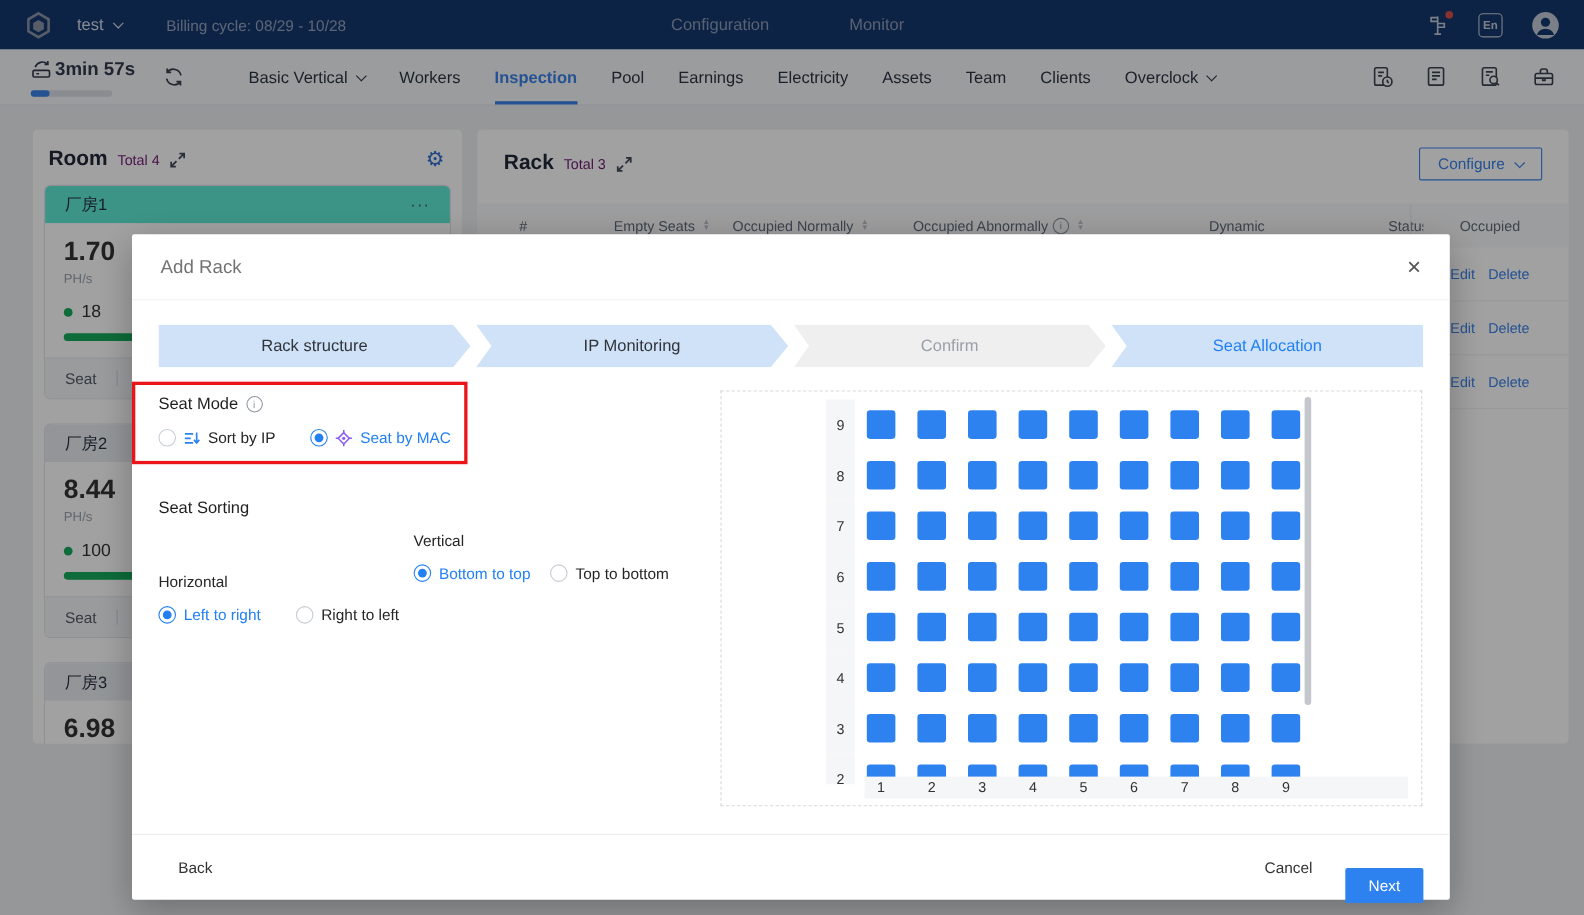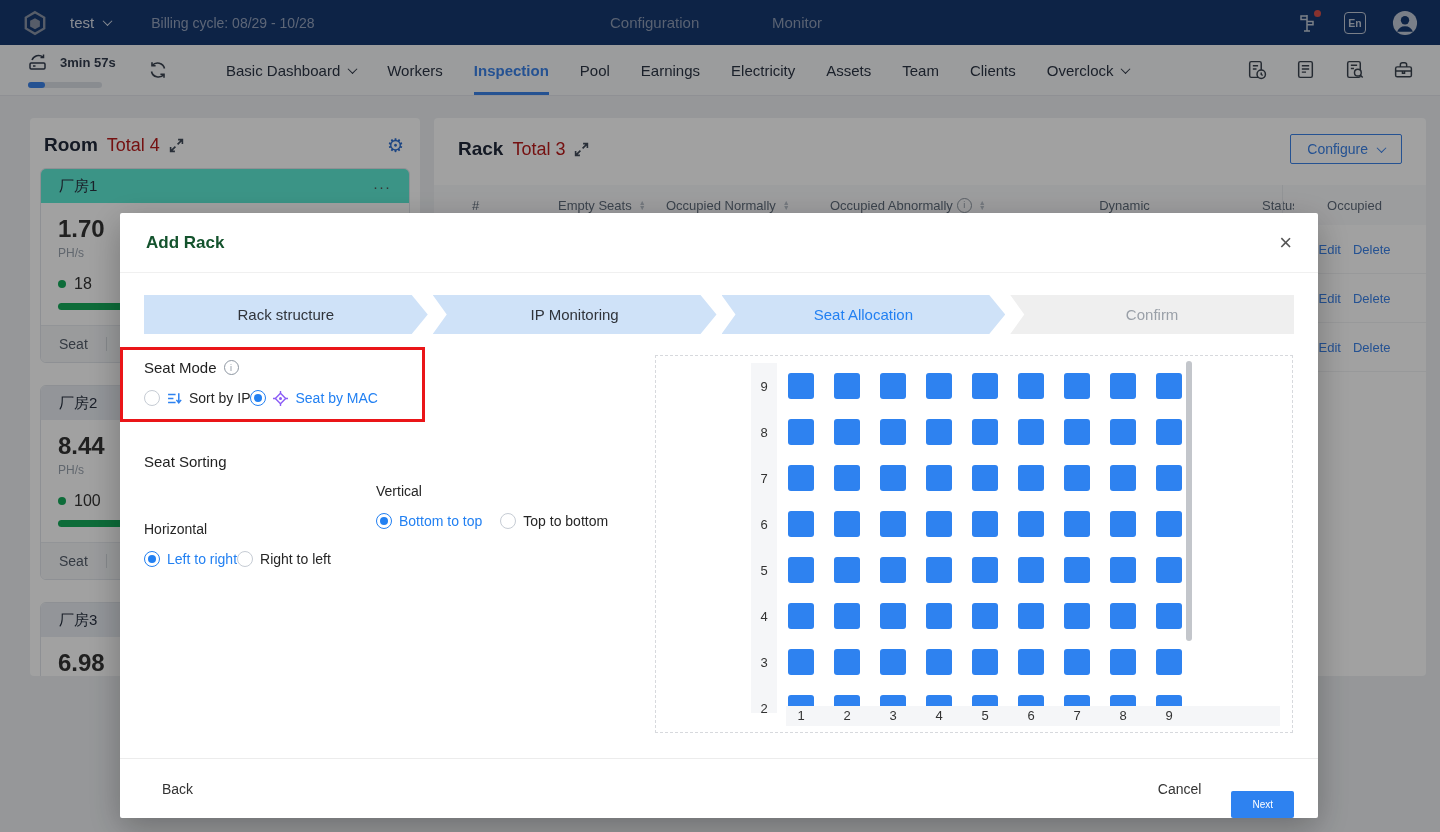--- a/index.html
+++ b/index.html
@@ -17,36 +17,36 @@
   .nav-right{position:absolute;right:22px;top:0;height:45px;display:flex;align-items:center;gap:26px;}
   .signpost{position:relative;width:22px;height:22px;}
   .red-dot{position:absolute;top:-2px;right:-3px;width:7px;height:7px;border-radius:50%;background:#d8504a;}
   .en-box{width:20px;height:20px;border:1.5px solid #c2cad8;border-radius:4px;color:#c2cad8;
     font-size:10.5px;font-weight:bold;display:flex;align-items:center;justify-content:center;}
   .caret{display:inline-block;width:6px;height:6px;border-right:1.5px solid currentColor;border-bottom:1.5px solid currentColor;
     transform:rotate(45deg) translate(-1px,-1px);margin-left:2px;}
 
   
   .toolbar{position:absolute;top:45px;left:0;right:0;height:50px;background:#f6f7f9;border-bottom:1px solid #e2e5ea;}
-  .timer{position:absolute;left:28px;top:8px;display:flex;align-items:center;gap:10px;font-size:13px;font-weight:bold;color:#323c4d;}
+  .timer{position:absolute;left:28px;top:8px;display:flex;align-items:center;gap:0;font-size:17px;font-weight:bold;color:#323c4d;}
   .timer-bar{position:absolute;left:28px;top:37px;width:74px;height:6px;border-radius:3px;background:#d9dee5;}
   .timer-fill{width:17px;height:6px;border-radius:3px;background:#3b82e8;}
   .refresh{position:absolute;left:148px;top:15px;width:20px;height:20px;cursor:pointer;}
   .tabs{position:absolute;left:226px;top:0;height:50px;display:flex;gap:31px;}
   .tab{height:50px;display:flex;align-items:center;font-size:15px;color:#2c3544;cursor:pointer;position:relative;gap:7px;}
   .tab.active{color:#3b82e8;font-weight:bold;}
   .tab.active::after{content:'';position:absolute;left:0;right:0;bottom:0;height:3px;background:#3b82e8;}
   .tool-icons{position:absolute;right:26px;top:14px;display:flex;gap:28px;}
   .tool-icons svg{cursor:pointer;}
 
   
   .room-panel{position:absolute;left:30px;top:118px;width:390px;bottom:0;background:#fff;border-radius:4px;overflow:hidden;}
   .panel-hd{display:flex;align-items:center;padding:16px 16px 12px 14px;}
   .panel-title{font-size:19px;font-weight:bold;color:#20293a;}
-  .panel-total{margin-left:9px;font-size:18px;color:#b91c1c;}
+  .panel-total{margin-left:9px;font-size:13px;color:#701a75;}
   .expand-ic{margin-left:9px;display:inline-flex;cursor:pointer;}
   .gear{margin-left:auto;font-size:19px;color:#2f6fd0;cursor:pointer;line-height:1;}
   .room-card{margin:0 10px 22px;border:1px solid #e1e5eb;border-radius:6px;overflow:hidden;cursor:pointer;}
   .rc-hd{height:34px;background:#e9edf3;display:flex;align-items:center;justify-content:space-between;padding:0 18px;font-size:15px;color:#2a3342;}
   .room-card.selected .rc-hd{background:#5eead4;}
   .rc-more{color:#555;font-size:15px;letter-spacing:1px;cursor:pointer;}
   .rc-bd{padding:12px 17px 15px;background:#fff;}
   .rc-hash{font-size:24px;font-weight:bold;color:#333;}
   .rc-unit{font-size:12px;color:#9aa3af;margin-top:3px;}
   .rc-count{margin-top:15px;display:flex;align-items:center;gap:8px;font-size:16px;color:#333;}
@@ -79,33 +79,33 @@
   .tbl-row{position:relative;height:48px;border-bottom:1px solid #f1f2f4;}
   .row-actions{position:absolute;left:848px;right:0;top:0;bottom:0;border-left:1px solid #edeff2;
     display:flex;align-items:center;justify-content:center;gap:12px;font-size:13px;}
   .link{color:#3b82e8;cursor:pointer;}
 
   
   .overlay{position:fixed;left:0;top:0;width:1440px;height:832px;background:rgba(0,0,0,0.37);z-index:50;}
   .modal{position:fixed;left:120px;top:213px;width:1198px;height:605px;background:#fff;border-radius:2px;
     box-shadow:0 10px 34px rgba(0,0,0,.28);z-index:60;}
   .modal-hd{height:59px;border-bottom:1px solid #f0f0f0;display:flex;align-items:center;padding:0 26px;}
-  .modal-title{font-size:17px;font-weight:bold;color:#14532d;}
+  .modal-title{font-size:17px;font-weight:normal;color:#737373;}
   .modal-close{margin-left:auto;font-size:22px;color:#555;cursor:pointer;line-height:1;}
   .steps{margin:22px 24px 0;display:flex;height:39px;gap:5px;}
   .step{flex:1;display:flex;align-items:center;justify-content:center;font-size:15px;background:#cfe2f8;color:#30343b;
     clip-path:polygon(0 0,calc(100% - 16px) 0,100% 50%,calc(100% - 16px) 100%,0 100%,14px 50%);}
   .step:first-child{clip-path:polygon(0 0,calc(100% - 16px) 0,100% 50%,calc(100% - 16px) 100%,0 100%);}
   .step:last-child{clip-path:polygon(0 0,100% 0,100% 100%,0 100%,14px 50%);}
   .step.active{color:#2280f2;}
   .step.pending{background:#efefef;color:#9aa0a8;}
 
   .seat-mode{position:absolute;left:24px;top:146px;}
   .blk-label{font-size:15px;color:#1f1f1f;display:flex;align-items:center;gap:7px;}
-  .opt-row{display:flex;align-items:center;gap:0;margin-top:14px;}
+  .opt-row{display:flex;align-items:center;gap:32px;margin-top:14px;}
   .opt{display:flex;align-items:center;gap:7px;font-size:14px;color:#262626;cursor:pointer;}
   .opt.sel{color:#2280f2;}
   .radio{width:16px;height:16px;border:1px solid #c6ccd4;border-radius:50%;background:#fff;box-sizing:border-box;flex:none;}
   .radio.on{border:1.5px solid #2280f2;position:relative;}
   .radio.on::after{content:'';position:absolute;left:2.5px;top:2.5px;width:8px;height:8px;border-radius:50%;background:#2280f2;}
 
   .seat-sorting{position:absolute;left:24px;top:240px;}
   .ss-cols{display:flex;margin-top:13px;}
   .ss-col1{width:232px;margin-top:38px;}
   .ss-sub{font-size:14px;color:#262626;}
@@ -118,21 +118,21 @@
     font-size:13px;color:#333;}
   .sg-sq{position:absolute;top:10px;width:26px;height:26px;background:#2e82f0;border-radius:3px;cursor:pointer;}
   .sg-scroll{position:absolute;left:530px;top:5px;width:6px;height:280px;background:#c3c6cb;border-radius:3px;cursor:pointer;}
   .sg-cols{position:absolute;left:130px;bottom:6px;width:494px;height:20px;background:#f5f6f8;}
   .sg-cl{position:absolute;top:0;width:26px;height:20px;line-height:20px;text-align:center;font-size:13px;color:#333;}
 
   .modal-ft{position:absolute;left:0;right:0;bottom:0;height:60px;border-top:1px solid #ececec;display:flex;align-items:center;
     padding:0 24px 0 42px;box-sizing:border-box;}
   .btn-back{font-size:14px;color:#333;cursor:pointer;text-align:center;}
   .btn-cancel{margin-left:auto;margin-right:30px;font-size:14px;color:#333;cursor:pointer;}
-  .btn-next{background:#2e82f0;color:#fff;font-size:10px;border-radius:2px;padding:8px 21px;cursor:pointer;margin-top:32px;}
+  .btn-next{background:#2e82f0;color:#fff;font-size:14px;border-radius:2px;padding:8px 21px;cursor:pointer;margin-top:32px;}
 </style>
 </head>
 <body>
 
 <div class="app">
 
   <header class="navbar">
     <svg class="nav-logo" viewBox="0 0 24 24">
       <path d="M12 2l8.5 5v10L12 22l-8.5-5V7z" fill="none" stroke="#8a94a6" stroke-width="2.2"></path>
       <path d="M12 7.5l4.5 2.6v5.2L12 17.8l-4.5-2.5V10z" fill="#8a94a6"></path>
@@ -176,21 +176,21 @@
       <div class="timer-fill"></div>
     </div>
     <svg class="refresh" viewBox="0 0 20 20" fill="none" stroke="#39424f" stroke-width="1.6">
       <path d="M16.5 8.5A7 7 0 0 0 4.2 5.6"></path>
         <path d="M4 2.2v3.6h3.6"></path>
       <path d="M3.5 11.5A7 7 0 0 0 15.8 14.4"></path>
         <path d="M16 17.8v-3.6h-3.6"></path>
     </svg>
     <nav class="tabs">
       <div class="tab">
-          <span>Basic Dashboard</span>
+          <span>Basic Vertical</span>
           <i class="caret"></i>
         </div>
       <div class="tab">
           <span>Workers</span>
         </div>
       <div class="tab active">
           <span>Inspection</span>
         </div>
       <div class="tab">
           <span>Pool</span>
@@ -384,22 +384,22 @@
 
   <div class="modal">
     <div class="modal-hd">
       <span class="modal-title">Add Rack</span>
       <span class="modal-close">×</span>
     </div>
 
     <div class="steps">
       <div class="step">Rack structure</div>
       <div class="step">IP Monitoring</div>
+      <div class="step pending">Confirm</div>
       <div class="step active">Seat Allocation</div>
-      <div class="step pending">Confirm</div>
     </div>
 
     <div class="seat-mode">
       <div class="blk-label">
         <span>Seat Mode</span>
         <span class="info-ic">i</span>
       </div>
       <div class="opt-row">
         <label class="opt">
           <span class="radio"></span>

